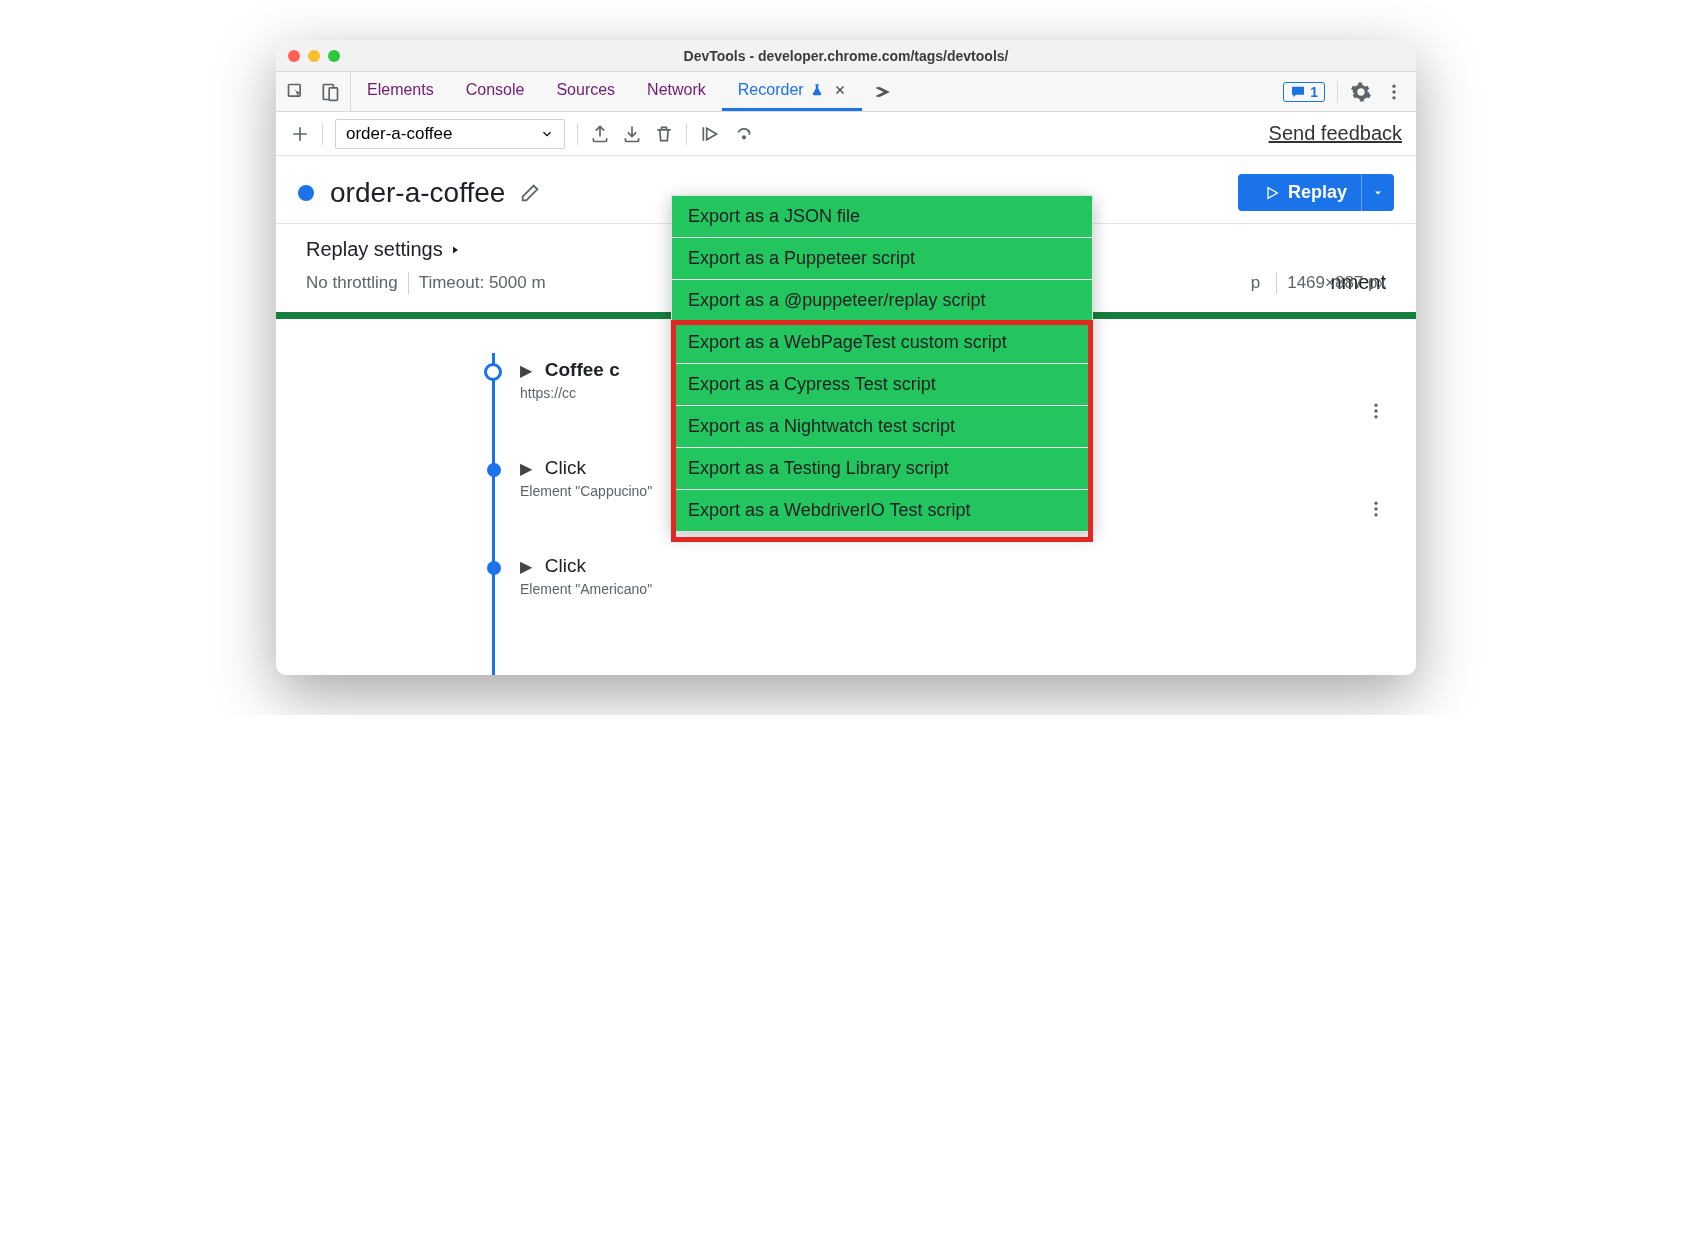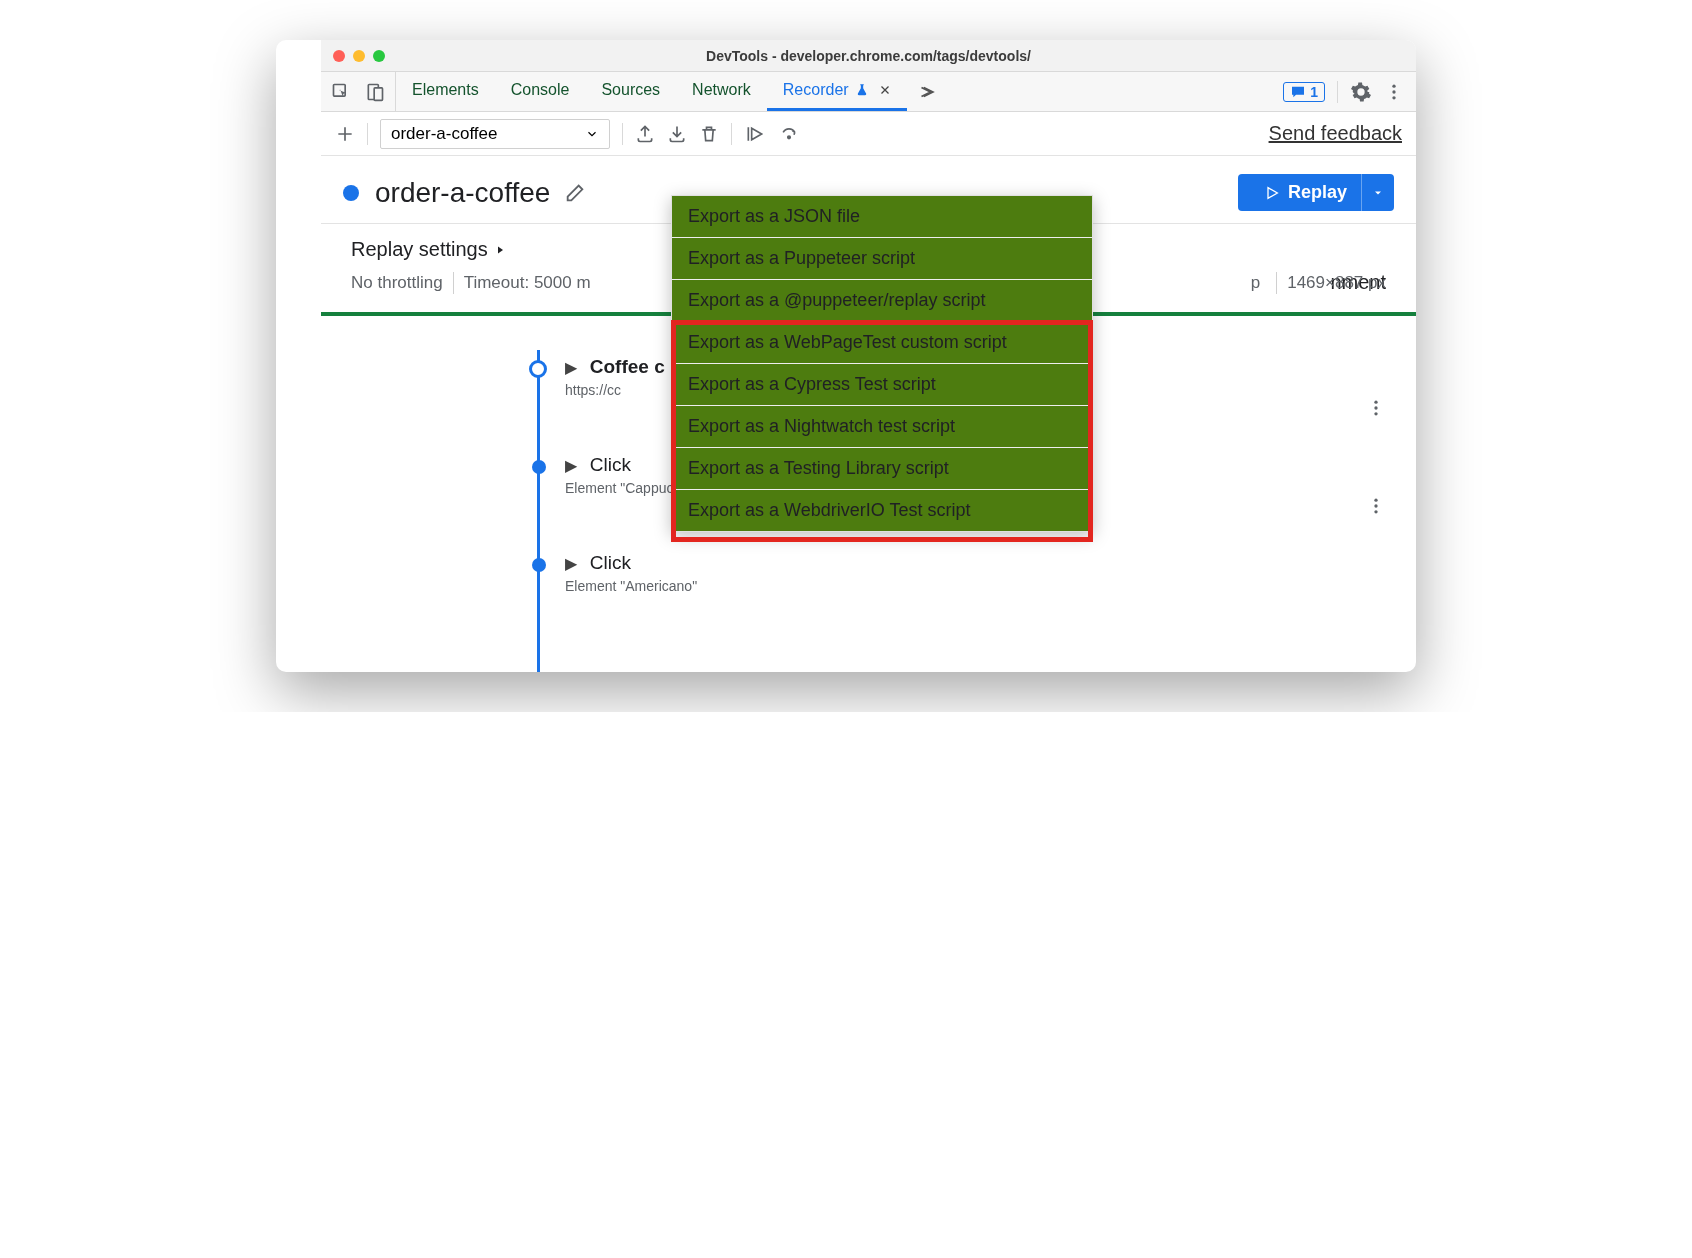--- a/index.html
+++ b/index.html
@@ -11,21 +11,20 @@
       justify-content: center;
       padding: 40px;
     }
     .window {
       width: 1140px;
       border-radius: 10px;
       box-shadow: 0 20px 60px rgba(0,0,0,0.35);
       overflow: hidden;
       background: #fff;
       position: relative;
-      padding-left: 45px;
     }
     
     .titlebar {
       height: 32px;
       background: #f2f2f2;
       border-bottom: 1px solid #d9d9d9;
       display: flex;
       align-items: center;
       position: relative;
     }
@@ -42,21 +41,21 @@
     .tabstrip {
       height: 40px;
       border-bottom: 1px solid #d9d9d9;
       display: flex;
       align-items: stretch;
       background: #f7f7f7;
     }
     .ts-left { display: flex; align-items: center; padding: 0 10px; gap: 14px; border-right: 1px solid #d9d9d9; }
     .tab {
       display: flex; align-items: center; padding: 0 16px;
-      font-size: 16px; color: #14532d; cursor: pointer;
+      font-size: 16px; color: #701a75; cursor: pointer;
       border-bottom: 3px solid transparent;
     }
     .tab.active { color: #1a73e8; border-bottom-color: #1a73e8; }
     .tab .flask-icon { margin-left: 6px; }
     .tab .close-icon { margin-left: 10px; color: #444; }
     .ts-more { display: flex; align-items: center; padding: 0 10px; color: #555; cursor: pointer; }
     .ts-right { margin-left: auto; display: flex; align-items: center; gap: 12px; padding-right: 12px; }
     .issues-badge {
       display: flex; align-items: center; gap: 4px;
       border: 1.5px solid #1a73e8; color: #1a73e8;
@@ -96,21 +95,21 @@
     .replay-btn {
       margin-left: auto; background: #1a73e8; color: #fff;
       display: flex; align-items: stretch; border-radius: 4px; overflow: hidden;
       cursor: pointer; font-size: 18px; font-weight: 600;
     }
     .replay-btn-main { display: flex; align-items: center; gap: 8px; padding: 8px 14px; margin-left: 12px; }
     .replay-btn-caret { display: flex; align-items: center; padding: 0 10px; border-left: 1px solid rgba(255,255,255,0.35); }
     
     .settings-row {
       padding: 14px 30px 18px 30px;
-      border-bottom: 4px solid #15803d;
+      border-bottom: 7px solid #15803d;
     }
     .settings-title { font-size: 20px; color: #202124; display: flex; align-items: center; gap: 6px; margin-bottom: 10px; }
     .settings-values { display: flex; align-items: center; gap: 10px; color: #5f6368; font-size: 17px; }
     .settings-sep { width: 1px; height: 22px; background: #d0d0d0; }
     
     .steps-area {
       padding: 22px 0 40px 0;
       position: relative;
     }
     .timeline {
@@ -134,21 +133,21 @@
     .step-content { margin-left: 44px; }
     .step-caret { color: #444; margin-right: 8px; display: inline-block; }
     .step-title { font-size: 19px; font-weight: 600; color: #202124; }
     .step-sub { font-size: 14px; color: #5f6368; margin-top: 4px; }
     .step-kebab { margin-left: auto; color: #5f6368; cursor: pointer; }
     
     .export-menu {
       position: absolute;
       left: 395px; top: 155px;
       width: 422px;
-      background: #4d7c0f;
+      background: #22c55e;
       box-shadow: 0 4px 16px rgba(0,0,0,0.25);
       border: 1px solid #e0e0e0;
       z-index: 100;
     }
     .export-item {
       padding: 10px 16px;
       font-size: 18px; color: #202124;
       border-bottom: 1px solid #eee;
       cursor: pointer;
     }

